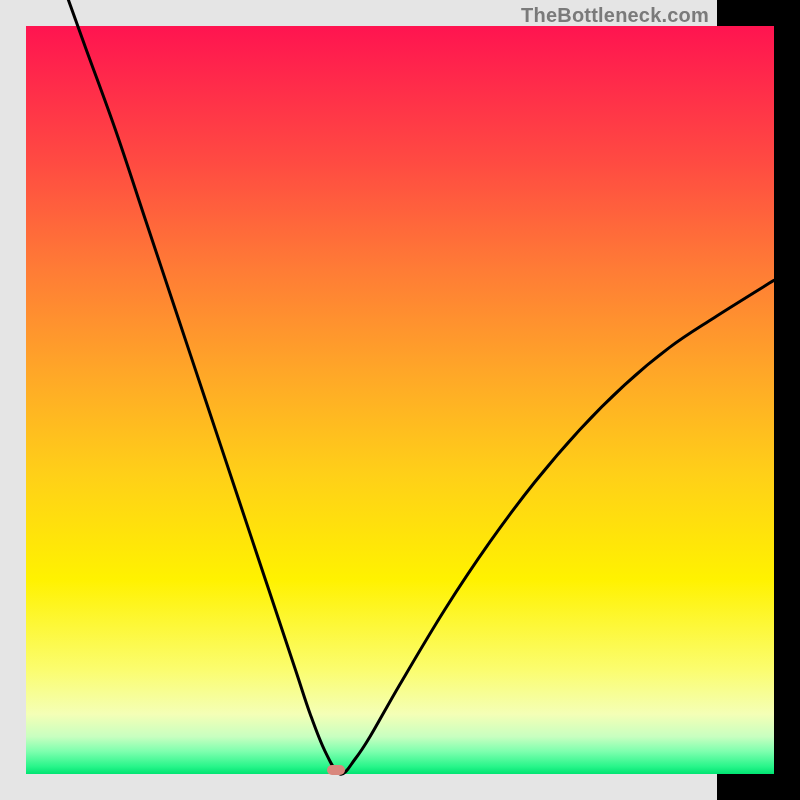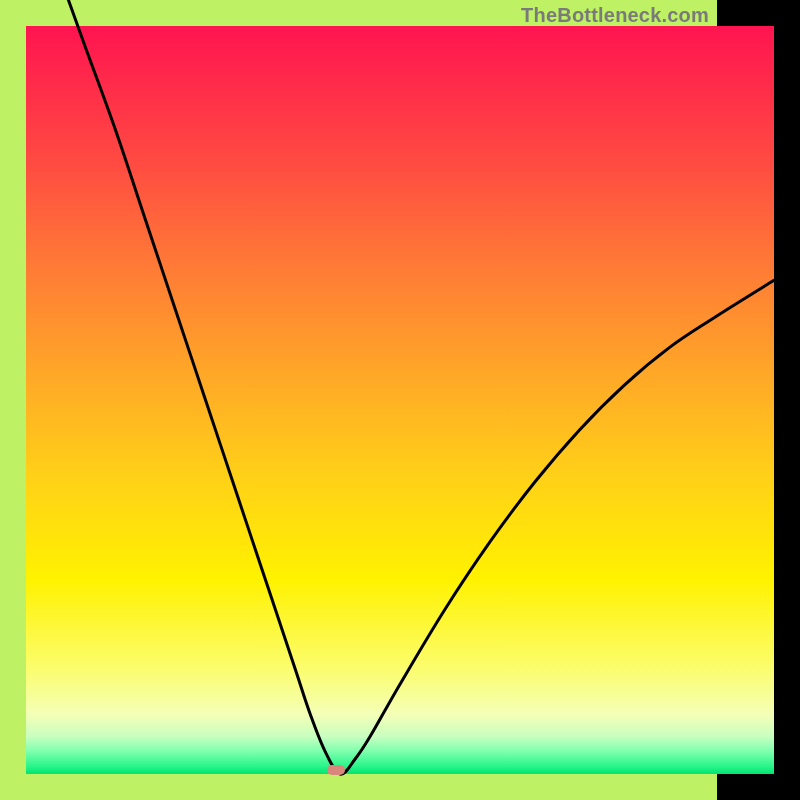--- a/index.html
+++ b/index.html
@@ -9,21 +9,21 @@
     height: 800px;
     background: #000;
     overflow: hidden;
   }
   .frame {
     position: absolute;
     left: 0;
     top: 0;
     width: 717px;
     height: 800px;
-    background: #bef264;
+    background: #e5e5e5;
   }
   .plot {
     position: absolute;
     left: 26px;
     top: 26px;
     width: 748px;
     height: 748px;
     background: linear-gradient(to bottom,
       #ff1450 0%,
       #ff4a42 18%,

